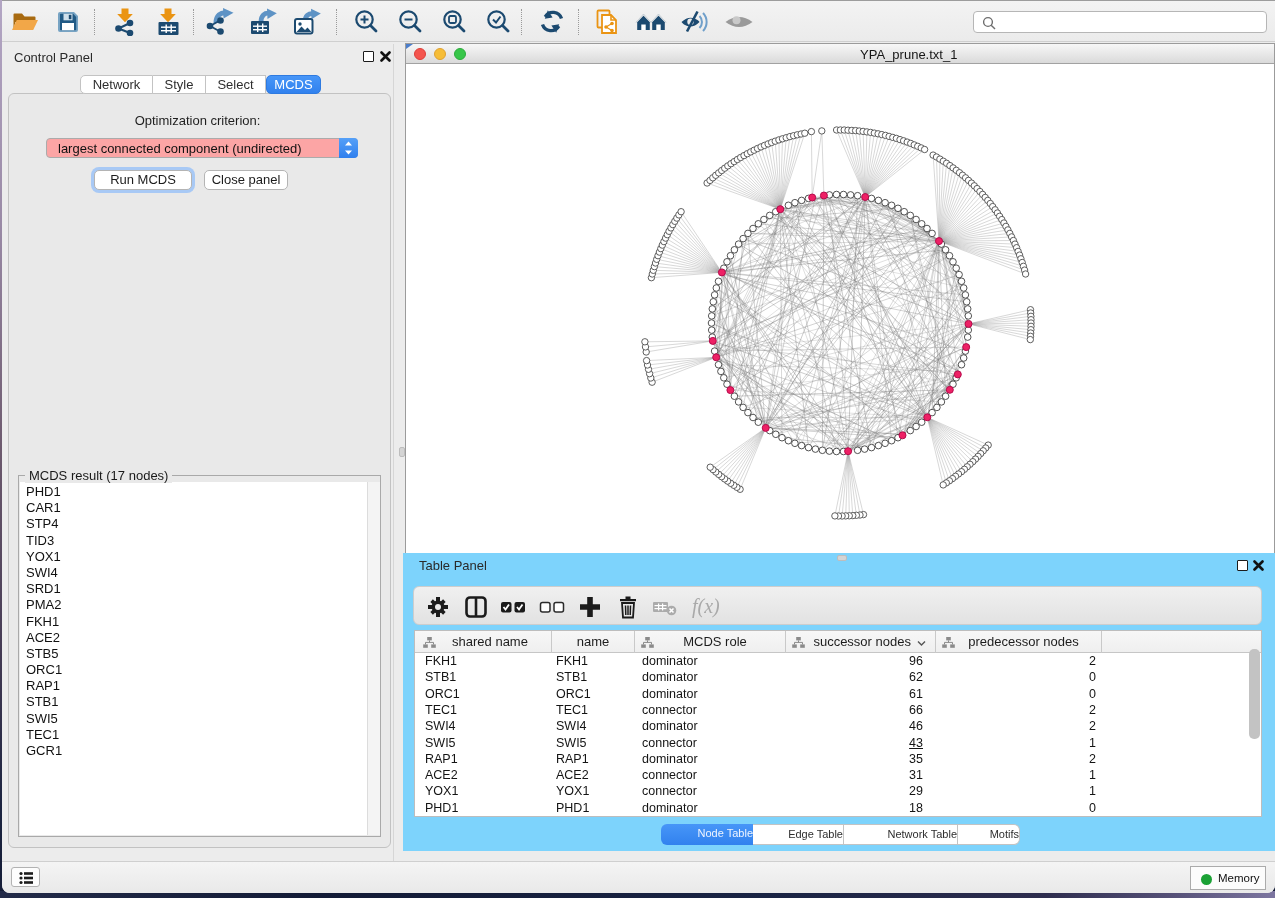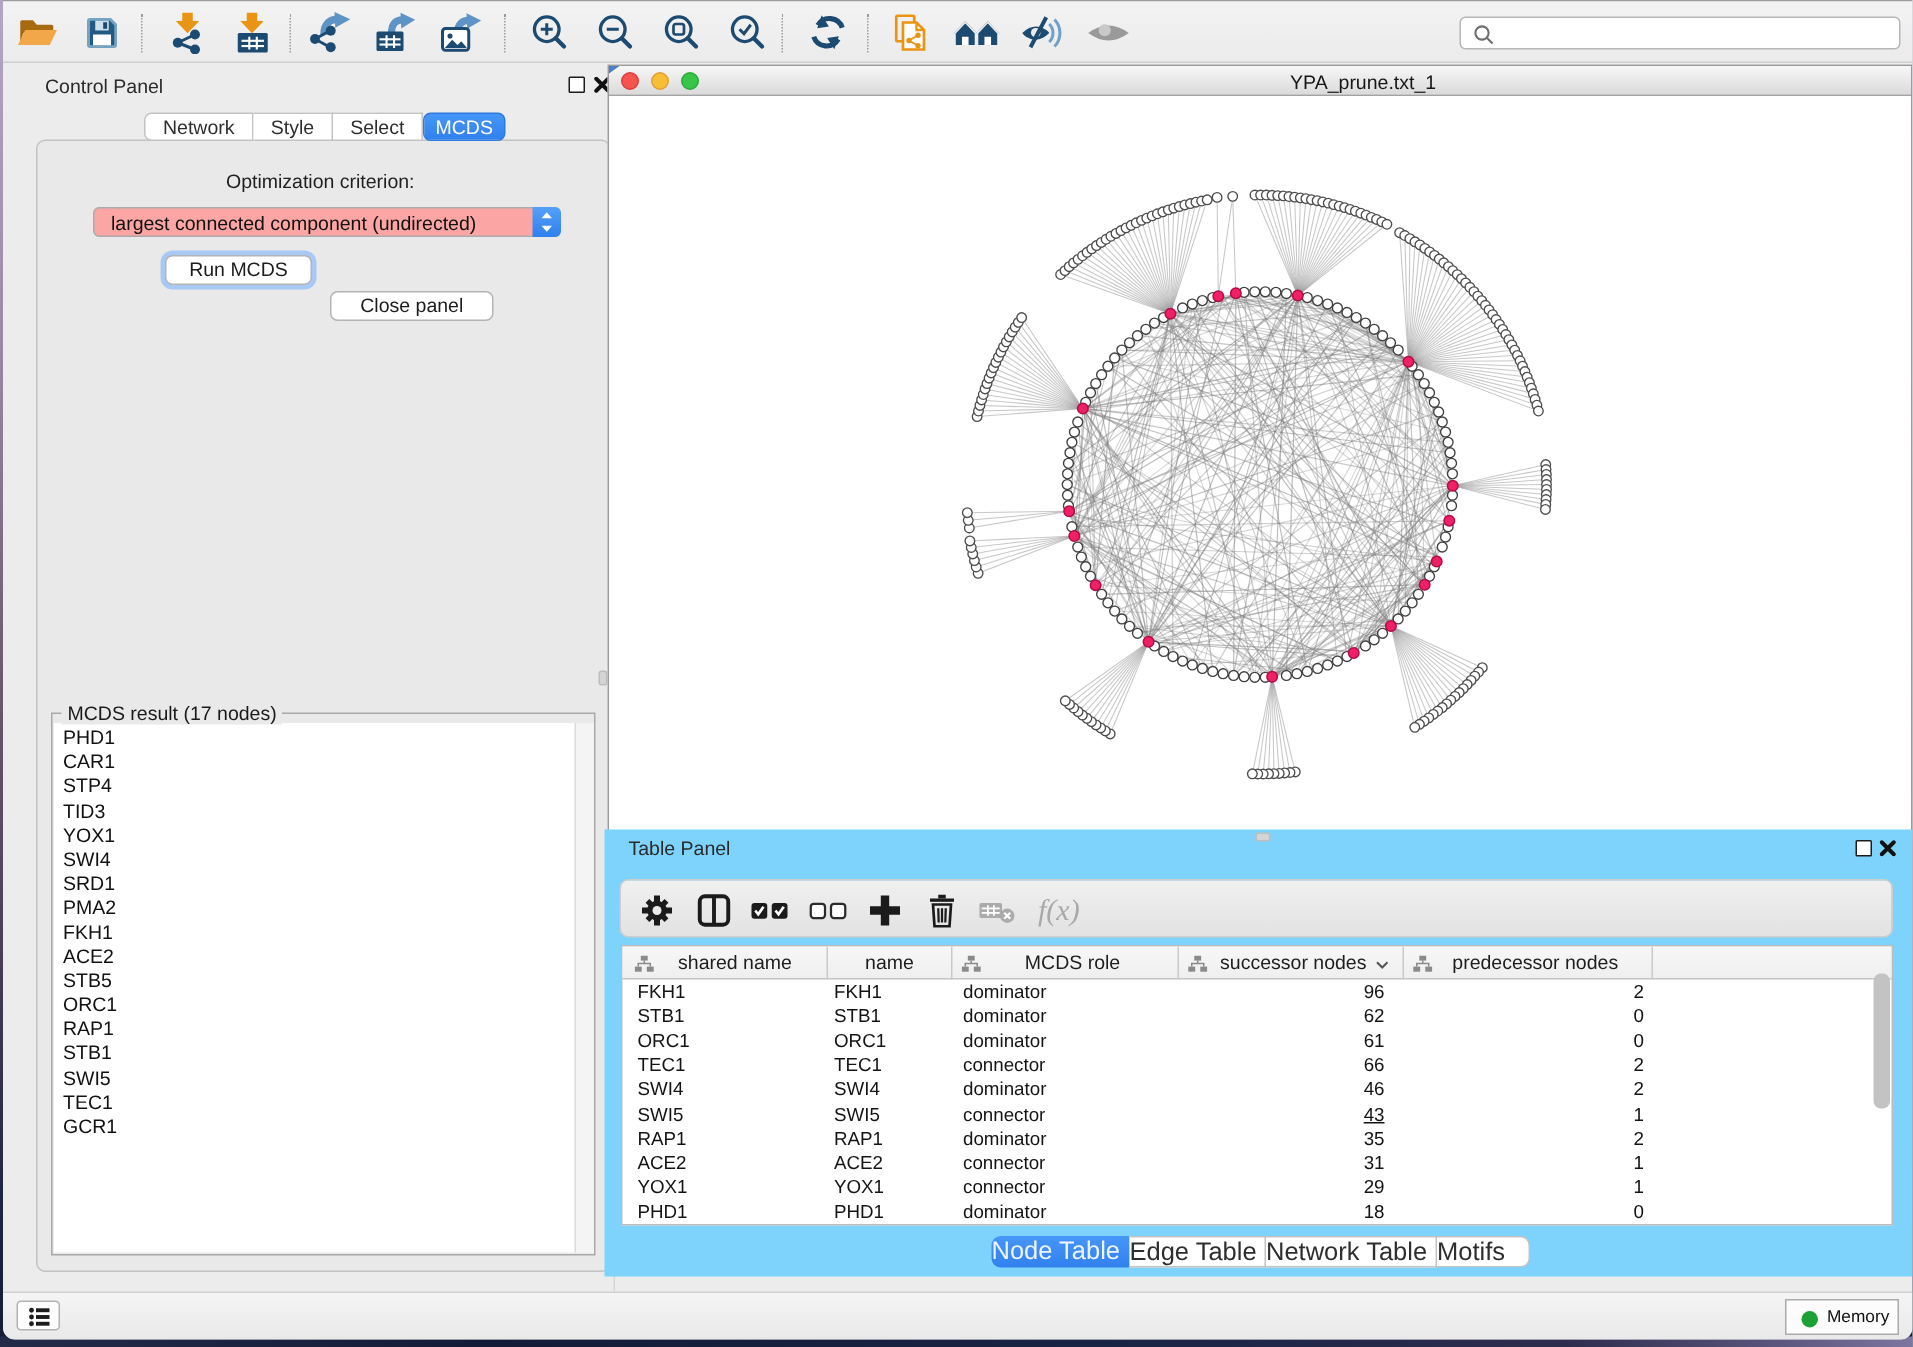--- a/index.html
+++ b/index.html
@@ -16,21 +16,21 @@
   border-top:1px solid #9c9c9c; }
 
 #toolbar { position:absolute; left:0; top:0; width:100%; height:41px;
   background:linear-gradient(#f3f3f3,#ebebeb); border-bottom:1px solid #cfcfcf; }
 #toolbar svg { position:absolute; top:7px; }
 .tsep { position:absolute; top:8px; height:26px; width:0;
   border-left:1px dotted #9a9a9a; }
 #search { position:absolute; left:971px; top:10px; width:294px; height:22px;
   background:#fff; border:1px solid #b6b6b6; border-radius:4px; }
 
-#leftdock { position:absolute; left:16px; top:43px; width:392px; height:817px; border-right:1px solid #d6d6d6; }
+#leftdock { position:absolute; left:0; top:43px; width:392px; height:817px; border-right:1px solid #d6d6d6; }
 #cpTitle { position:absolute; left:12px; top:6px; font-size:13px; color:#2a2a2a; }
 .sqicon { position:absolute; width:11px; height:11px; border:1.6px solid #1c1c1c; background:#fff; border-radius:1px; }
 .xicon  { position:absolute; font-size:13px; font-weight:bold; color:#111; line-height:11px; }
 #tabs { position:absolute; left:78px; top:31px; height:19px; z-index:5; display:flex; }
 #tabs .tab { height:19px; background:#fff; border:1px solid #c3c3c3; border-left:none;
   font-size:13px; color:#2e2e2e; text-align:center; line-height:17px; }
 #tabs .tab.first { border-left:1px solid #c3c3c3; border-radius:5px 0 0 5px; }
 #tabs .tab.sel { background:linear-gradient(#4796f8,#3181ee); color:#fff; border:1px solid #2e7ae0;
   border-radius:5px; }
 #cpbox { position:absolute; left:6px; top:49px; width:383px; height:755px;
@@ -79,21 +79,21 @@
 .hc { position:absolute; top:0; height:22px; border-right:1px solid #c9c9c9;
   font-size:13px; color:#1d1d1d; text-align:center; line-height:21px; }
 .hicon { position:absolute; top:6px; }
 .row { position:absolute; left:0; width:100%; height:16.3px; font-size:12.5px; color:#141414; }
 .row span { position:absolute; top:1px; }
 .rnum { text-align:right; }
 #tscroll { position:absolute; right:1px; top:18px; width:11px; height:90px;
   background:#c3c3c3; border-radius:5px; }
 #btabs { position:absolute; left:258px; top:271px; height:21px; display:flex; z-index:5; }
 #btabs .tab { height:21px; background:#fff; border:1px solid #c3c3c3; border-left:none;
-  font-size:17px; color:#2e2e2e; text-align:left; line-height:19px; }
+  font-size:11px; color:#2e2e2e; text-align:right; line-height:19px; }
 #btabs .tab.sel { background:linear-gradient(#4796f8,#3181ee); color:#eef4ff; border:none;
   border-radius:6px 0 0 6px; }
 #btabs .tab.last { border-radius:0 6px 6px 0; }
 
 #statusbar { position:absolute; left:0; top:860px; width:100%; height:32px;
   border-top:1px solid #cfcfcf; background:linear-gradient(#f4f4f4,#e9e9e9); }
 #listbtn { position:absolute; left:9px; top:5px; width:29px; height:20px;
   background:#fdfdfd; border:1px solid #b2b2b2; border-radius:3px; }
 #membtn { position:absolute; left:1188px; top:4px; width:76px; height:24px;
   background:#fcfcfc; border:1px solid #ababab; font-size:11.5px; color:#111; }
@@ -256,21 +256,21 @@
 </div>
 <div id="optlabel">Optimization criterion:</div>
 <div id="combo">
   <div class="ctext">largest connected component (undirected)</div>
   <div class="stepper"><svg width="19" height="20" viewBox="0 0 19 20">
     <path d="M9.5 3.5 L13 7.5 L6 7.5 Z" fill="#fff"></path>
     <path d="M9.5 16.5 L13 12.5 L6 12.5 Z" fill="#fff"></path>
   </svg></div>
 </div>
 <div class="btn" style="left:92px;top:126px;width:98px;box-shadow:0 0 0 3px #a8c9f5;">Run MCDS</div>
-<div class="btn" style="left:202px;top:126px;width:109px;margin-top:24px;">Close panel</div>
+<div class="btn" style="left:202px;top:126px;width:84px;">Close panel</div>
 <div id="fsbox"></div>
 <div id="fslegend">MCDS result (17 nodes)</div>
 <div id="fslist">
   <div style="padding-top:2px;">
   <div class="li">PHD1</div>
           <div class="li">CAR1</div>
           <div class="li">STP4</div>
   <div class="li">TID3</div>
           <div class="li">YOX1</div>
           <div class="li">SWI4</div>

